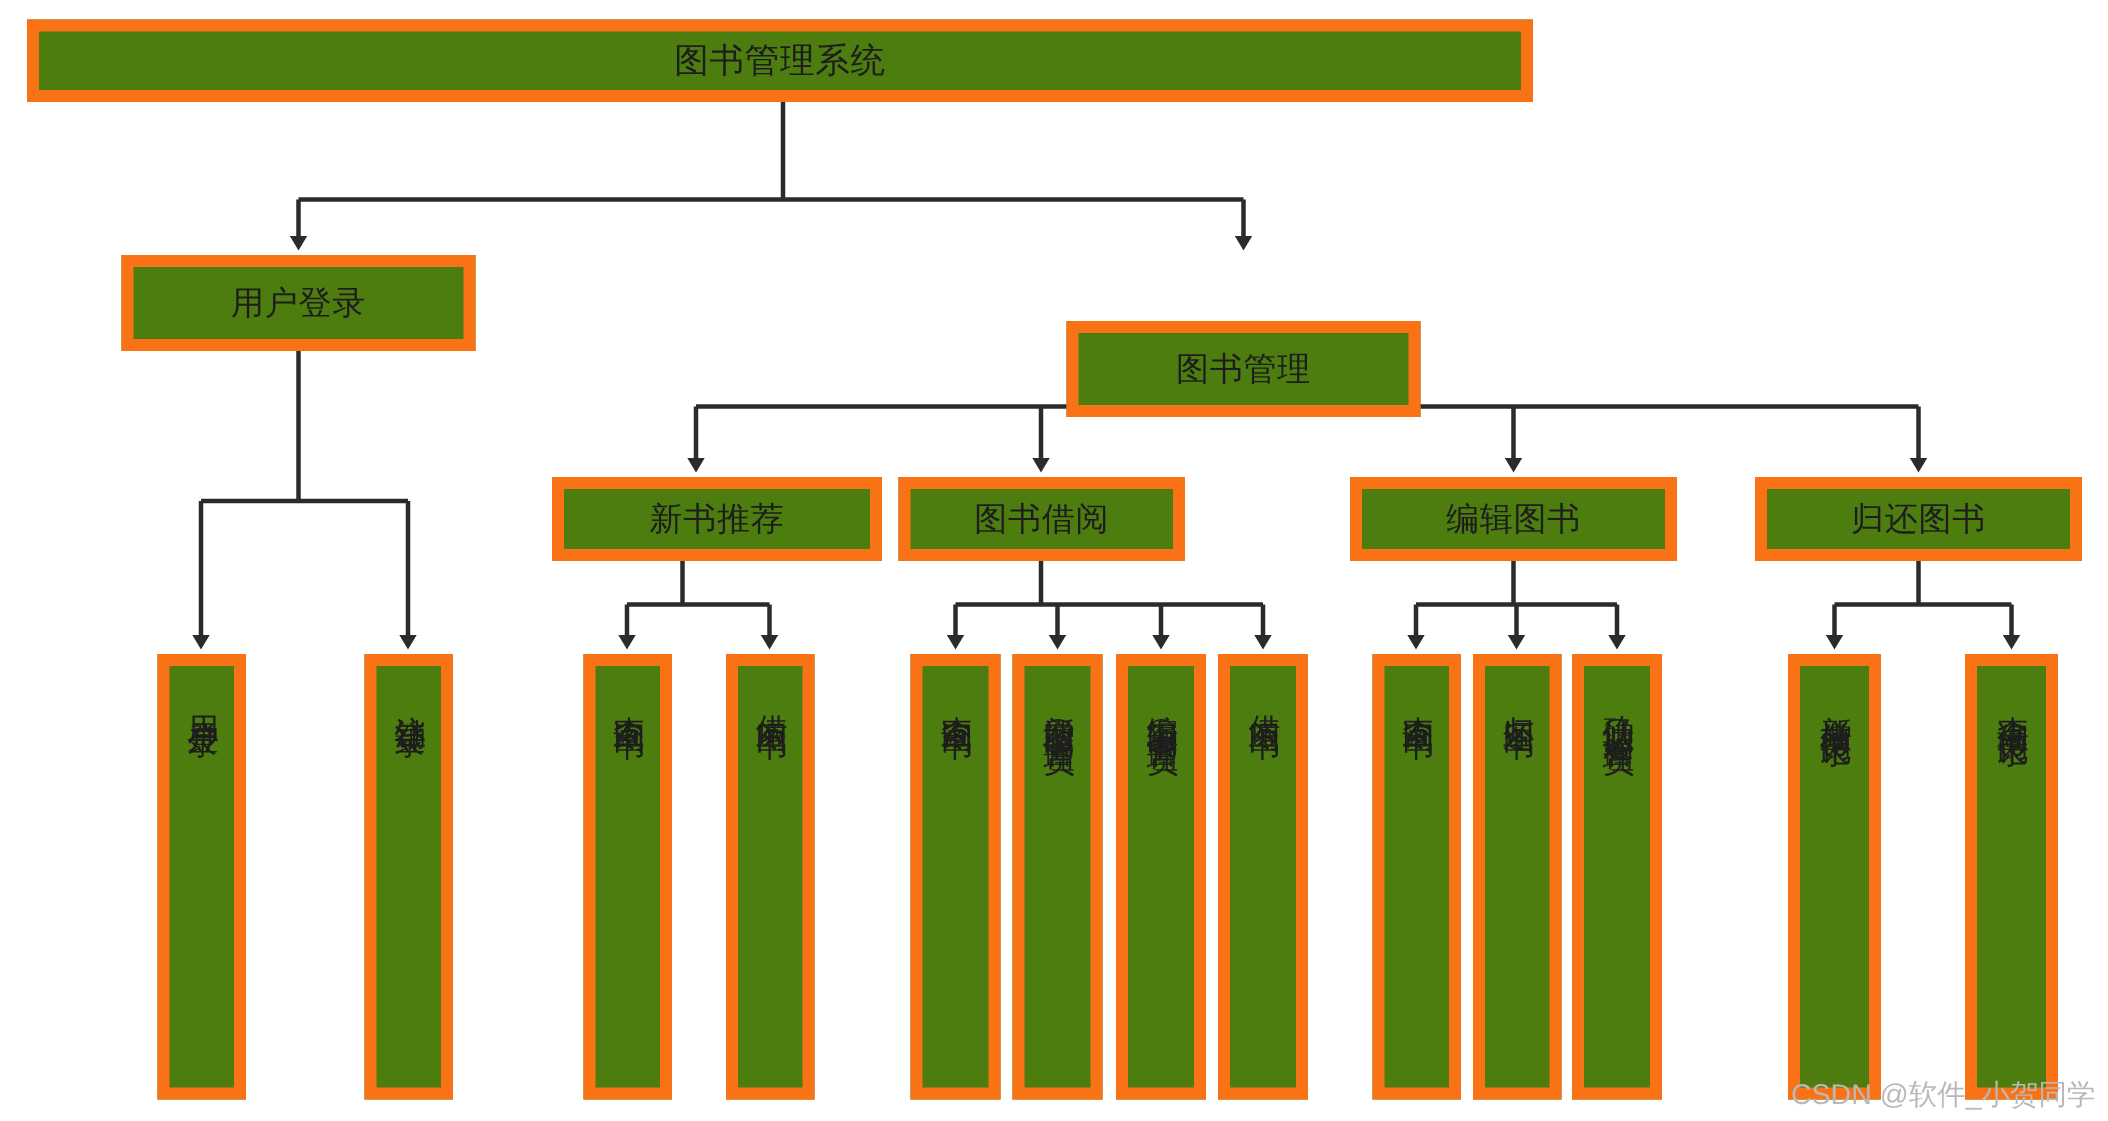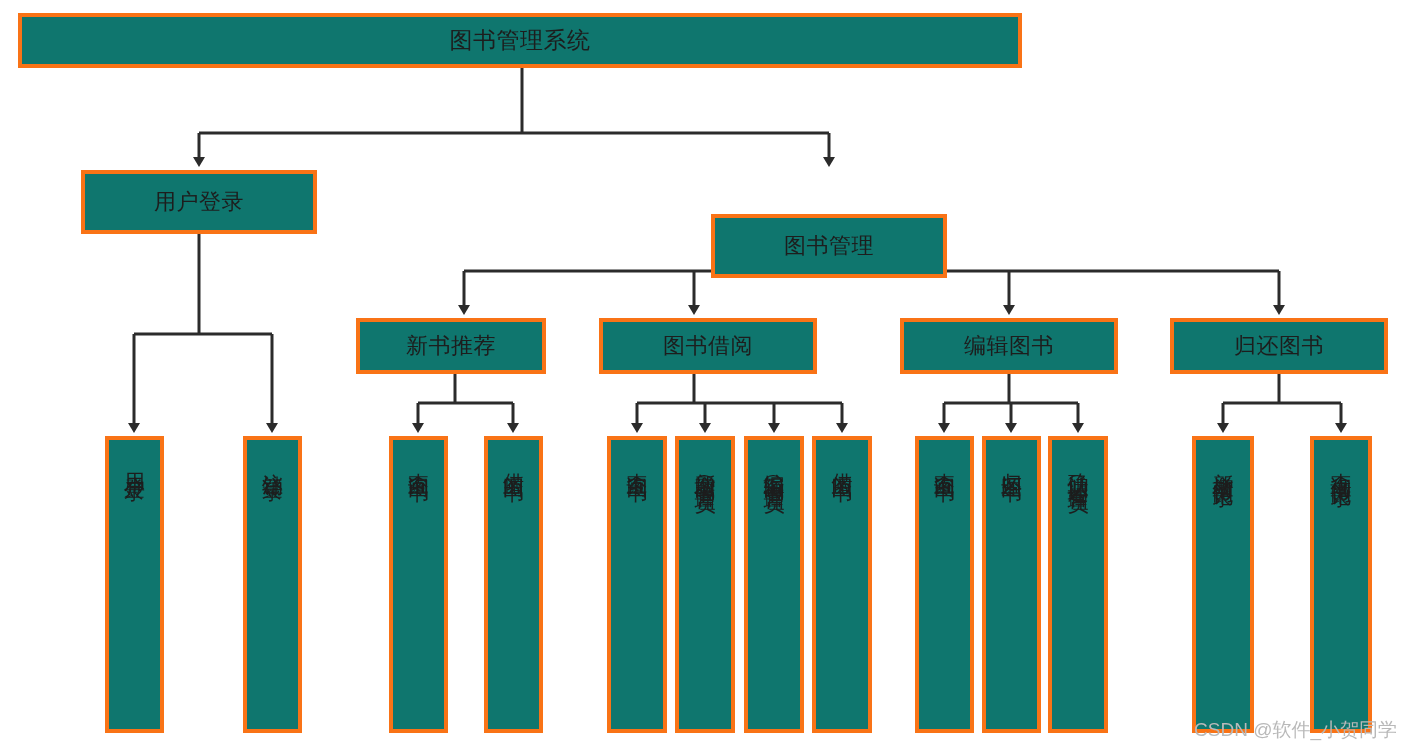--- a/index.html
+++ b/index.html
@@ -20,22 +20,22 @@
   svg#wires {
     position: absolute;
     left: 0;
     top: 0;
     width: 1405px;
     height: 747px;
   }
   .node {
     position: absolute;
     box-sizing: border-box;
-    border: 4px solid #f97316;
-    background: #0f766e;
+    border: 8px solid #f97316;
+    background: #4d7c0f;
     display: flex;
     align-items: center;
     justify-content: center;
     color: #1d1d1d;
   }
   .node .label {
     font-size: 22px;
     line-height: 1.05;
     letter-spacing: 0.5px;
     white-space: nowrap;
@@ -121,24 +121,24 @@
     <span class="label">图书管理系统</span>
   </div>
 
   <div class="node" style="left:81px; top:170px; width:236px; height:64px;">
     <span class="label">用户登录</span>
   </div>
   <div class="node" style="left:711px; top:170px; width:236px; height:64px;margin-top:44px;">
     <span class="label">图书管理</span>
   </div>
 
-  <div class="node" style="left:356px; top:318px; width:190px; height:56px;">
+  <div class="node" style="left:368px; top:318px; width:220px; height:56px;">
     <span class="label">新书推荐</span>
   </div>
-  <div class="node" style="left:599px; top:318px; width:218px; height:56px;">
+  <div class="node" style="left:599px; top:318px; width:191px; height:56px;">
     <span class="label">图书借阅</span>
   </div>
   <div class="node" style="left:900px; top:318px; width:218px; height:56px;">
     <span class="label">编辑图书</span>
   </div>
   <div class="node" style="left:1170px; top:318px; width:218px; height:56px;">
     <span class="label">归还图书</span>
   </div>
 
   <div class="node vertical" style="left:105px; top:436px; width:59px; height:297px;">

